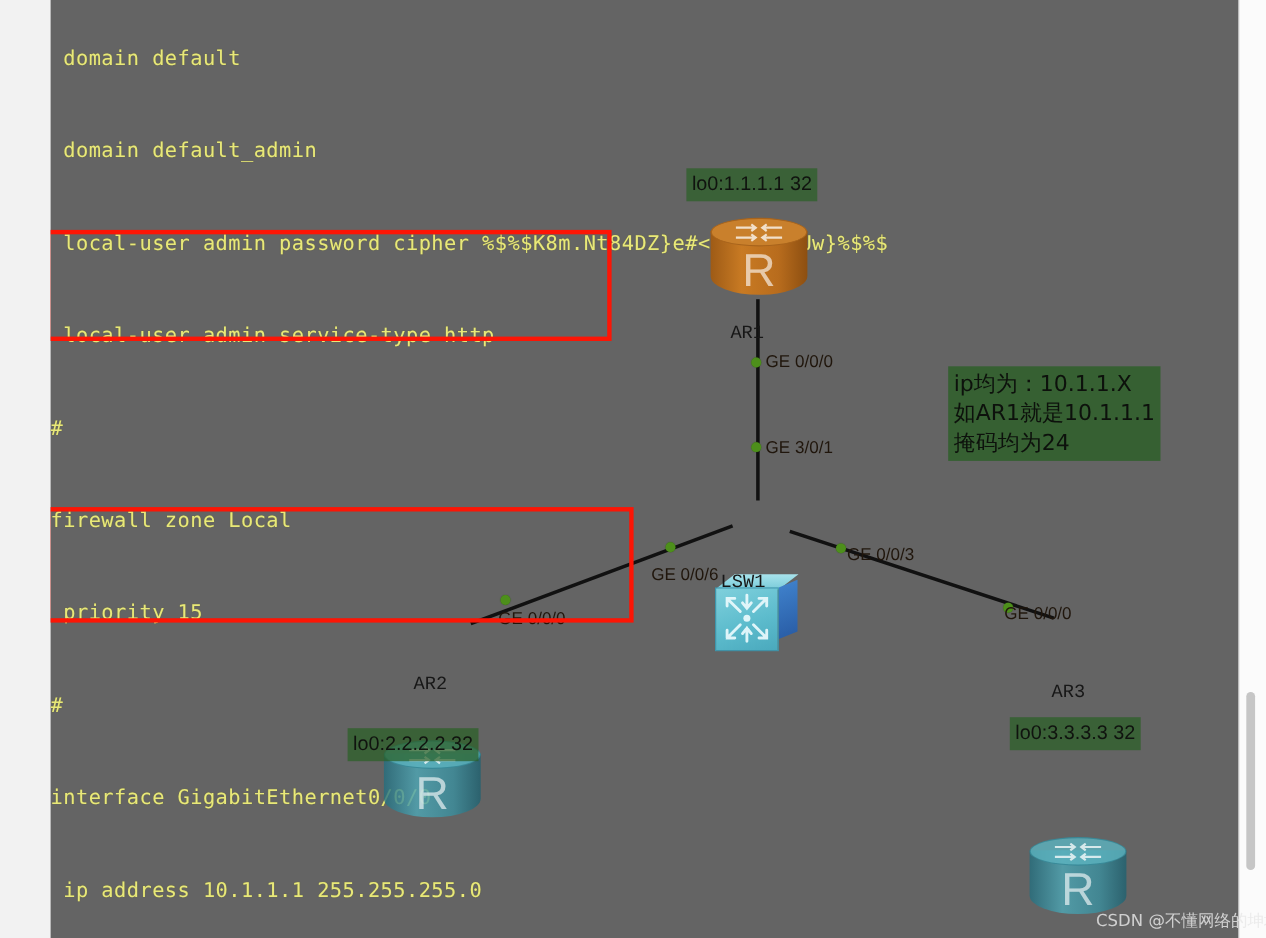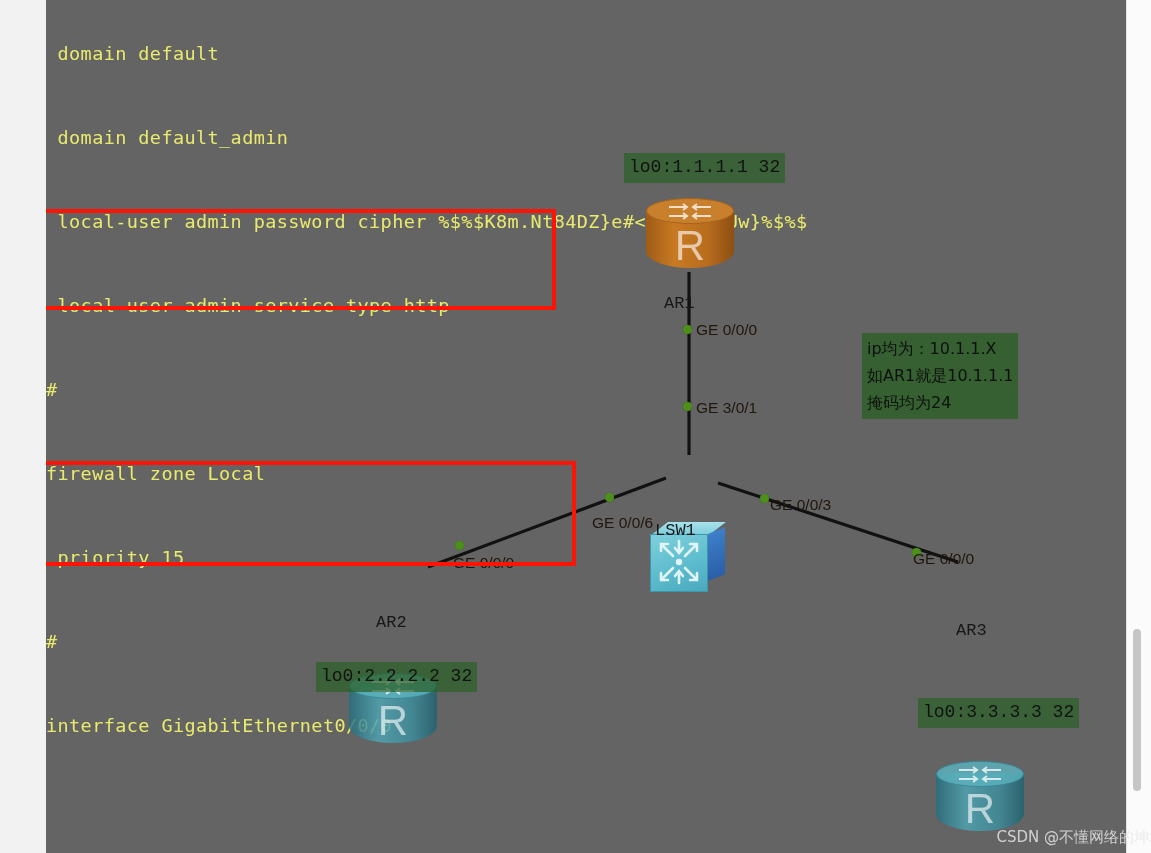--- a/index.html
+++ b/index.html
@@ -81,30 +81,30 @@
     background: #4d8f1b;
     box-shadow: 0 0 1px #2f5c10;
     z-index: 8;
   }
 
   
   .note {
     position: absolute;
     background: rgba(42, 95, 38, 0.72);
     color: #10130f;
-    font-family: Liberation Mono, monospace;
+    font-family: Liberation Sans, sans-serif;
     font-size: 18px;
     line-height: 25px;
     padding: 2px 5px 3px 5px;
     white-space: pre;
     z-index: 9;
   }
   .note.cjk {
     font-family: "DejaVu Sans", "Liberation Sans", sans-serif;
-    font-size: 16px;
+    font-size: 20px;
     line-height: 27px;
     background: rgba(42, 95, 38, 0.80);
     color: #0d110c;
   }
 
   
   .redbox {
     position: absolute;
     border: 4px solid #fc1505;
     box-sizing: border-box;
@@ -238,20 +238,21 @@
     <div id="console-text">
       <div class="ln"> domain default</div>
       <div class="ln"> domain default_admin</div>
       <div class="ln"> local-user admin password cipher %$%$K8m.Nt84DZ}e#&lt;O`8bmE3Uw}%$%$</div>
       <div class="ln"> local-user admin service-type http</div>
       <div class="ln">#</div>
       <div class="ln">firewall zone Local</div>
       <div class="ln"> priority 15</div>
       <div class="ln">#</div>
       <div class="ln">interface GigabitEthernet0/0/0</div>
+      <div class="ln"> ip address 10.1.1.1 255.255.255.0</div>
       
       
       
       
       
       
       
       
       
       
@@ -345,21 +346,21 @@
       <div class="glyphR">R</div>
     </div>
     <div class="node-label" style="left:910px; top:621px;">AR3</div>
     <div class="port-dot" style="left:866px; top:548px;"></div>
     <div class="port-label" style="left:867px; top:550px;">GE 0/0/0</div>
 
     <div class="note" style="left:578px; top:153px;">lo0:1.1.1.1 32</div>
 
     <div class="note" style="left:270px; top:662px;">lo0:2.2.2.2 32</div>
 
-    <div class="note" style="left:872px; top:698px;">lo0:3.3.3.3 32</div>
+    <div class="note" style="left:872px; top:652px;">lo0:3.3.3.3 32</div>
 
     <div class="note cjk" style="left:816px; top:333px;">ip均为：10.1.1.X
 如AR1就是10.1.1.1
 掩码均为24</div>
 
     <div class="redbox" style="left:-4px; top:209px; width:514px; height:101px;"></div>
     <div class="redbox" style="left:-4px; top:461px; width:534px; height:105px;"></div>
 
     <div id="watermark">CSDN @不懂网络的坤坤</div>
   </div>

